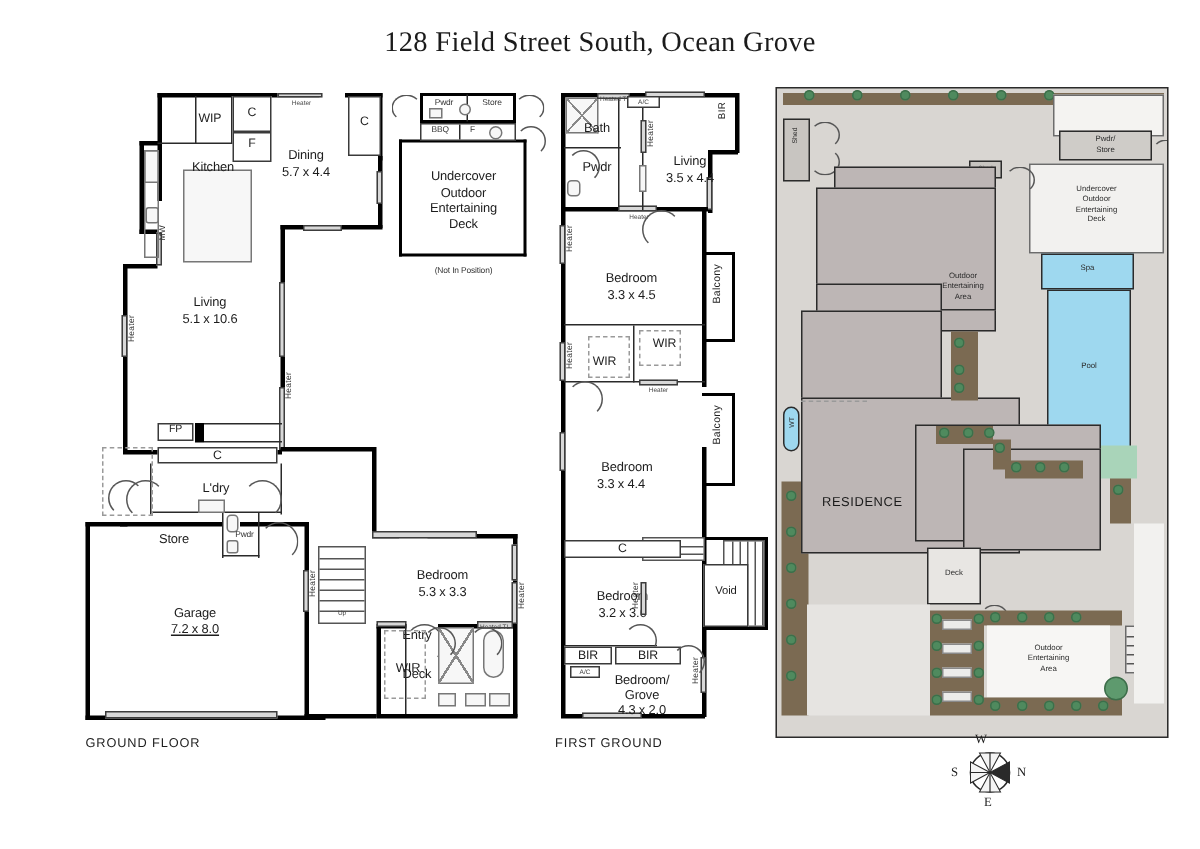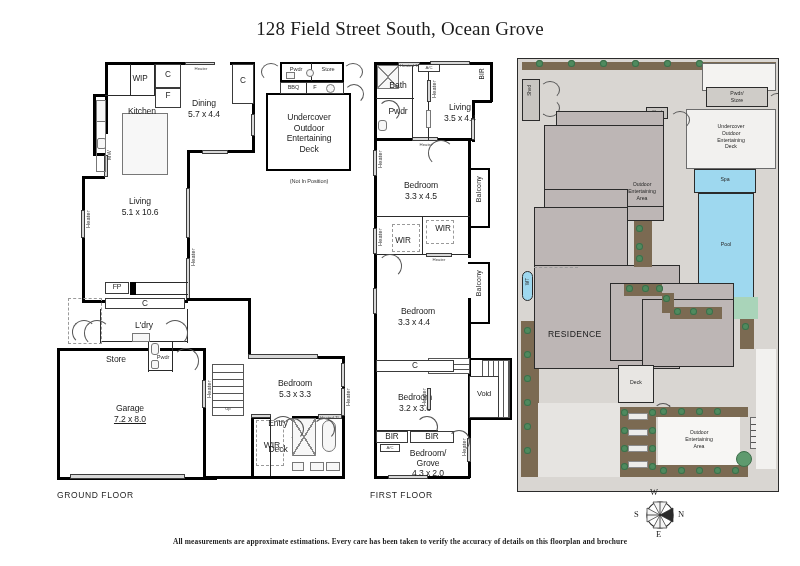--- a/index.html
+++ b/index.html
@@ -463,21 +463,21 @@
     <div class="lbl" style="left:38px; top:374px; width:44px;">BIR</div>
     <div class="box" style="left:8px; top:386px; width:20px; height:8px;"></div>
     <div class="lbl xs" style="left:8px; top:386.5px; width:20px;">A/C</div>
     <div class="lbl big" style="left:24px; top:390px; width:64px;">Bedroom/</div>
     <div class="lbl big" style="left:24px; top:400px; width:64px;">Grove</div>
     <div class="lbl big" style="left:24px; top:410px; width:64px;">4.3 x 2.0</div>
     <div class="win" style="left:95px; top:380px; width:4px; height:24px;"></div>
     <div class="vlbl xs" style="left:89px; top:380px;">Heater</div>
     <div class="door" style="left:76px; top:372px; width:22px; height:22px; border-color:#555 #555 transparent transparent; border-width:0.9px;"></div>
 
-    <div class="floorlabel" style="left:-2px; top:432px;">FIRST FLOOR</div>
+    <div class="floorlabel" style="left:-2px; top:432px;">FIRST GROUND</div>
   </div>
 
   <div id="siteplan">
 
     <div class="gardenh" style="left:4px; top:3px; width:254px; height:8px;"></div>
     <div class="shrub" style="left:18px; top:1px;"></div>
     <div class="shrub" style="left:50px; top:1px;"></div>
     <div class="shrub" style="left:82px; top:1px;"></div>
     <div class="shrub" style="left:114px; top:1px;"></div>
     <div class="shrub" style="left:146px; top:1px;"></div>
@@ -619,15 +619,14 @@
       <polygon points="48,28 61,21 61,35" fill="#2a2a2a" stroke="#2a2a2a" stroke-width="0.7"></polygon>
       <line x1="48" y1="15" x2="48" y2="41" stroke="#2a2a2a" stroke-width="0.8"></line>
       <line x1="35" y1="28" x2="61" y2="28" stroke="#2a2a2a" stroke-width="0.8"></line>
     </svg>
     <div class="cdir" style="left:38px; top:0px;">W</div>
     <div class="cdir" style="left:66px; top:22px;">N</div>
     <div class="cdir" style="left:22px; top:22px;">S</div>
     <div class="cdir" style="left:44px; top:42px;">E</div>
   </div>
 
-  <div id="footer">All measurements are approximate estimations. Every care has been taken to verify the accuracy of details on this floorplan and brochure</div>
 
 </div>
 
 </body></html>

